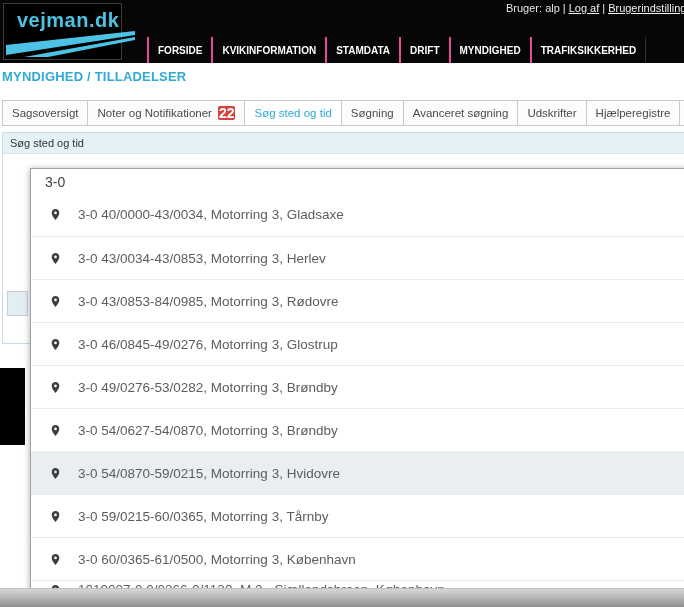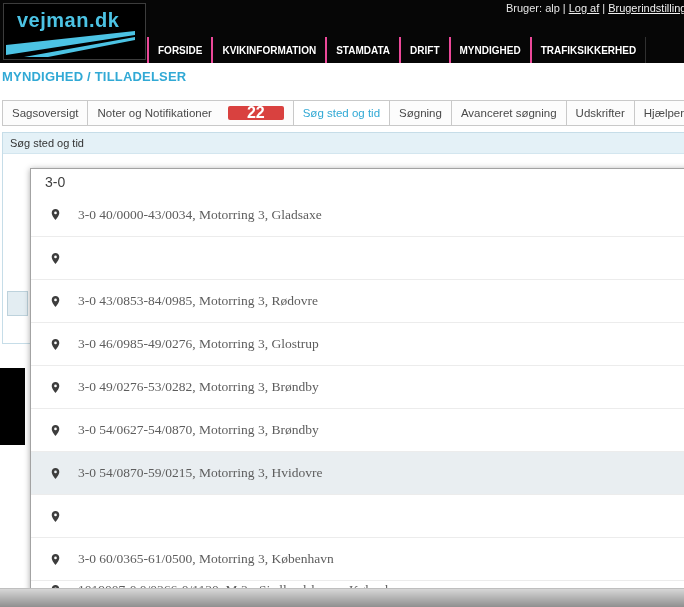--- a/index.html
+++ b/index.html
@@ -9,21 +9,21 @@
   *{box-sizing:border-box; margin:0; padding:0;}
   html,body{background:#fff;}
   body{font-family:"Liberation Sans", sans-serif;}
   #page{position:relative; width:684px; height:607px; overflow:hidden; background:#fff;}
 
   
   #topbar{position:absolute; left:0; top:0; width:684px; height:63px; background:var(--hdr);}
   #userinfo{position:absolute; left:506px; top:2px; font-size:11px; color:#e6e6e6; white-space:nowrap;}
   #userinfo a{color:#f0f0f0; text-decoration:underline; cursor:pointer;}
   #userinfo .sep{margin:0 3px;}
-  #logo{position:absolute; left:3px; top:3px; width:143px; height:57px; background:#000;
+  #logo{position:absolute; left:3px; top:3px; width:119px; height:57px; background:#000;
         border:1px solid #3c3c3c; cursor:pointer;}
   #logo-text{position:absolute; left:13px; top:5px; font-size:20px; font-weight:bold;
              color:var(--logo); letter-spacing:.5px;}
   #logo-swoosh{position:absolute; left:2px; bottom:2px;}
   #logo-swoosh polygon{fill:var(--logo);}
   #mainnav{position:absolute; left:147px; top:37px; height:26px; display:flex; align-items:stretch;}
   .nav-item{display:flex; align-items:center; padding:0 9px; color:#fff; font-size:10px;
             font-weight:bold; white-space:nowrap; border-left:2px solid #ec4899; cursor:pointer;
             text-shadow:1px 1px 0 rgba(0,0,0,.85);}
   .nav-item:last-child{border-right:1px solid #303030;}
@@ -31,42 +31,42 @@
   
   #breadcrumb{position:absolute; left:2px; top:69px; font-size:13px; font-weight:bold;
               color:var(--accent); letter-spacing:.2px;}
 
   
   #tabbar{position:absolute; left:2px; top:100px; width:780px; height:26px; display:flex;
           font-size:11.5px; border-bottom:1px solid #c9c9c9;}
   .tab{display:flex; align-items:center; height:26px; padding:0 9px; margin-right:-1px;
        border:1px solid #c9c9c9; background:#fcfcfc; color:#4a4a4a; white-space:nowrap; cursor:pointer;}
   .tab.active{background:#fff; color:var(--accent); box-shadow:0 1px 0 #fff; z-index:2;}
-  .badge{margin-left:16px; background:var(--badge); color:#fff; font-size:16px; font-weight:bold;
-         line-height:12px; padding:1px 19px; border-radius:2px;}
+  .badge{margin-left:6px; background:var(--badge); color:#fff; font-size:14px; font-weight:bold;
+         line-height:12px; padding:1px 1px; border-radius:2px;}
 
   
   #panel{position:absolute; left:2px; top:132px; width:694px; height:212px;
          border:1px solid #c6dde8; background:#fff;}
   #panel-header{height:21px; line-height:21px; background:var(--panelhdr);
                 border-bottom:1px solid #d3e6ef; font-size:11px; color:#333; padding-left:7px;}
   #panel-hidden-btn{position:absolute; left:4px; top:158px; width:21px; height:25px;
                     background:#e3edf2; border:1px solid #bdd2dc; cursor:pointer;}
 
   
   #black-box{position:absolute; left:0; top:368px; width:25px; height:77px; background:#000;}
 
   
   #dropdown{position:absolute; left:30px; top:168px; width:680px; height:424px; background:#fff;
             border:1px solid #a3a3a3; box-shadow:0 1px 6px rgba(0,0,0,.35); overflow:hidden; z-index:5;}
   #query{height:24px; line-height:27px; padding-left:14px; font-size:14px; color:#3f3f3f;}
   .srow{display:flex; align-items:center; height:43px; padding-left:18px; background:#fff; cursor:pointer;}
   .srow:not(:first-child){border-top:1px solid #ececec;}
   .srow .pin{width:13px; height:17px; margin-right:16px; flex:none; fill:#3d3d3d;}
-  .srow-label{font-size:13.5px; color:#5d5d5d; white-space:nowrap;font-family:Liberation Serif, serif;}
+  .srow-label{font-size:13.5px; color:#5d5d5d; white-space:nowrap;}
   .srow.hl{background:var(--hl);}
   .srow.cut{align-items:flex-start; padding-top:1px;}
 
   
   #taskbar{position:absolute; left:0; top:588px; width:684px; height:19px;
            border-top:1px solid #bfbfbf; background:linear-gradient(#d7d7d7,#8f8f8f); z-index:9;}
 </style>
 </head>
 <body>
 
@@ -143,32 +143,33 @@
         <div class="srow">
     <svg class="pin" viewBox="0 0 24 24">
       <path d="M12 2C8.13 2 5 5.13 5 9c0 5.25 7 13 7 13s7-7.75 7-13c0-3.87-3.13-7-7-7zm0 9.5A2.5 2.5 0 1 1 12 6.5a2.5 2.5 0 0 1 0 5z"></path>
     </svg>
     <span class="srow-label">3-0 40/0000-43/0034, Motorring 3, Gladsaxe</span>
   </div>
         <div class="srow">
     <svg class="pin" viewBox="0 0 24 24">
       <path d="M12 2C8.13 2 5 5.13 5 9c0 5.25 7 13 7 13s7-7.75 7-13c0-3.87-3.13-7-7-7zm0 9.5A2.5 2.5 0 1 1 12 6.5a2.5 2.5 0 0 1 0 5z"></path>
     </svg>
+    <span class="srow-label">3-0 43/0034-43/0853, Motorring 3, Herlev</span>
   </div>
         <div class="srow">
     <svg class="pin" viewBox="0 0 24 24">
       <path d="M12 2C8.13 2 5 5.13 5 9c0 5.25 7 13 7 13s7-7.75 7-13c0-3.87-3.13-7-7-7zm0 9.5A2.5 2.5 0 1 1 12 6.5a2.5 2.5 0 0 1 0 5z"></path>
     </svg>
     <span class="srow-label">3-0 43/0853-84/0985, Motorring 3, Rødovre</span>
   </div>
         <div class="srow">
     <svg class="pin" viewBox="0 0 24 24">
       <path d="M12 2C8.13 2 5 5.13 5 9c0 5.25 7 13 7 13s7-7.75 7-13c0-3.87-3.13-7-7-7zm0 9.5A2.5 2.5 0 1 1 12 6.5a2.5 2.5 0 0 1 0 5z"></path>
     </svg>
-    <span class="srow-label">3-0 46/0985-49/0276, Motorring 3, Glostrup</span>
+    <span class="srow-label">3-0 46/0845-49/0276, Motorring 3, Glostrup</span>
   </div>
         <div class="srow">
     <svg class="pin" viewBox="0 0 24 24">
       <path d="M12 2C8.13 2 5 5.13 5 9c0 5.25 7 13 7 13s7-7.75 7-13c0-3.87-3.13-7-7-7zm0 9.5A2.5 2.5 0 1 1 12 6.5a2.5 2.5 0 0 1 0 5z"></path>
     </svg>
     <span class="srow-label">3-0 49/0276-53/0282, Motorring 3, Brøndby</span>
   </div>
         <div class="srow">
     <svg class="pin" viewBox="0 0 24 24">
       <path d="M12 2C8.13 2 5 5.13 5 9c0 5.25 7 13 7 13s7-7.75 7-13c0-3.87-3.13-7-7-7zm0 9.5A2.5 2.5 0 1 1 12 6.5a2.5 2.5 0 0 1 0 5z"></path>
@@ -178,20 +179,21 @@
         <div class="srow hl">
     <svg class="pin" viewBox="0 0 24 24">
       <path d="M12 2C8.13 2 5 5.13 5 9c0 5.25 7 13 7 13s7-7.75 7-13c0-3.87-3.13-7-7-7zm0 9.5A2.5 2.5 0 1 1 12 6.5a2.5 2.5 0 0 1 0 5z"></path>
     </svg>
     <span class="srow-label">3-0 54/0870-59/0215, Motorring 3, Hvidovre</span>
   </div>
         <div class="srow">
     <svg class="pin" viewBox="0 0 24 24">
       <path d="M12 2C8.13 2 5 5.13 5 9c0 5.25 7 13 7 13s7-7.75 7-13c0-3.87-3.13-7-7-7zm0 9.5A2.5 2.5 0 1 1 12 6.5a2.5 2.5 0 0 1 0 5z"></path>
     </svg>
+    <span class="srow-label">3-0 59/0215-60/0365, Motorring 3, Tårnby</span>
   </div>
         <div class="srow">
     <svg class="pin" viewBox="0 0 24 24">
       <path d="M12 2C8.13 2 5 5.13 5 9c0 5.25 7 13 7 13s7-7.75 7-13c0-3.87-3.13-7-7-7zm0 9.5A2.5 2.5 0 1 1 12 6.5a2.5 2.5 0 0 1 0 5z"></path>
     </svg>
     <span class="srow-label">3-0 60/0365-61/0500, Motorring 3, København</span>
   </div>
         <div class="srow cut">
     <svg class="pin" viewBox="0 0 24 24">
       <path d="M12 2C8.13 2 5 5.13 5 9c0 5.25 7 13 7 13s7-7.75 7-13c0-3.87-3.13-7-7-7zm0 9.5A2.5 2.5 0 1 1 12 6.5a2.5 2.5 0 0 1 0 5z"></path>

